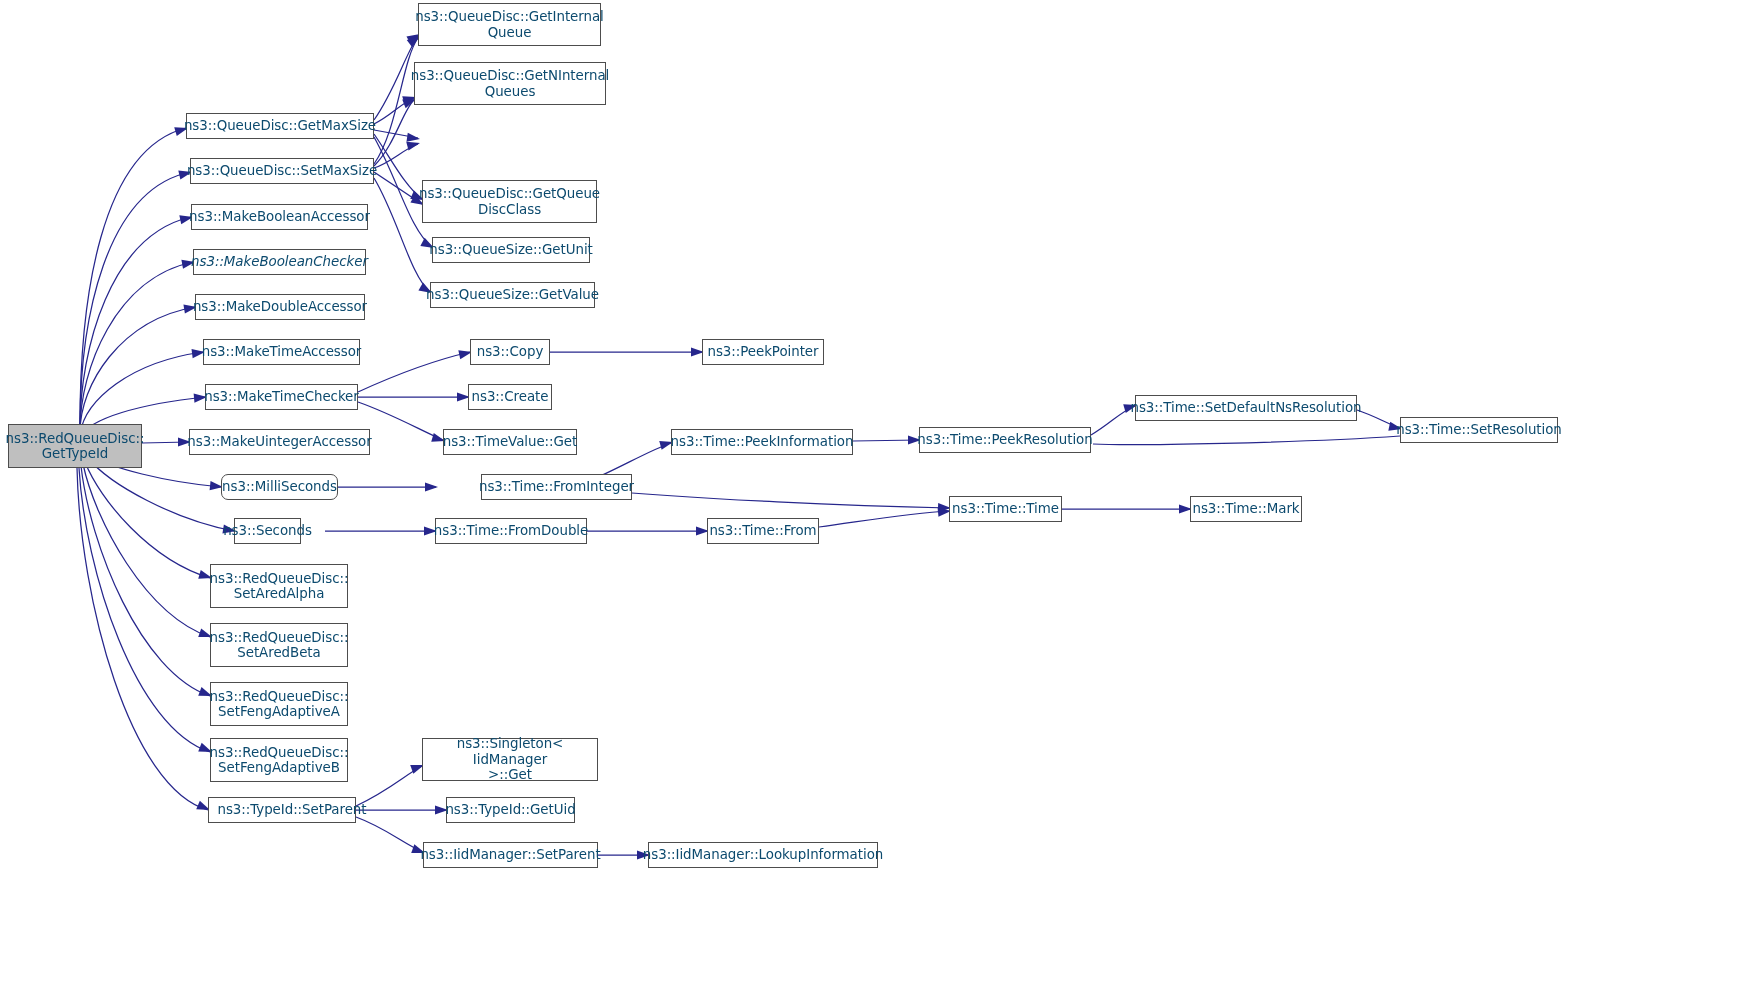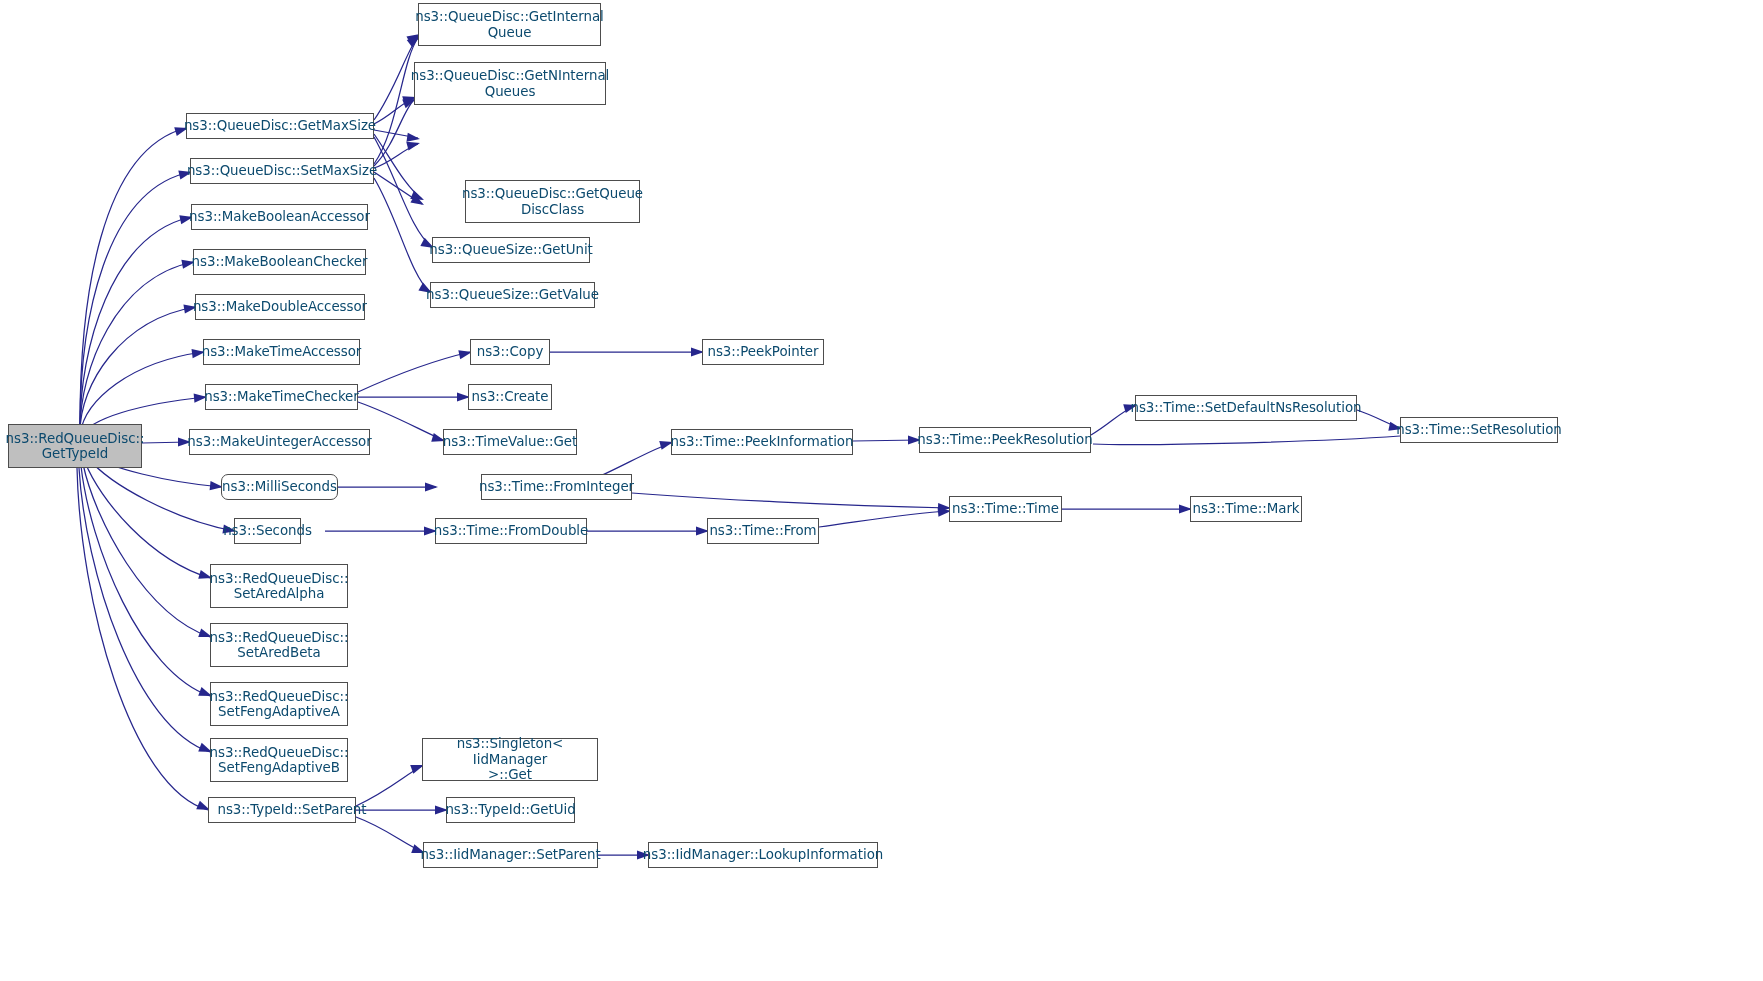--- a/index.html
+++ b/index.html
@@ -138,41 +138,41 @@
       <path d="M 356,817 C 386,828 404,844 423,852" fill="none" stroke="#26268c" stroke-width="1.25"></path>
       <polygon points="0,0 -13,-4.6 -13,4.6" fill="#26268c" transform="translate(425,853) rotate(20)"></polygon>
       <path d="M 598,855 L 648,855" fill="none" stroke="#26268c" stroke-width="1.25"></path>
       <polygon points="0,0 -13,-4.6 -13,4.6" fill="#26268c" transform="translate(650,855) rotate(0)"></polygon>
     </svg>
 <div class="node root" style="left: 8px; top: 424px; width: 134px; height: 44px;">ns3::RedQueueDisc::
 GetTypeId</div>
     <div class="node" style="left: 186px; top: 113px; width: 188px; height: 26px;">ns3::QueueDisc::GetMaxSize</div>
     <div class="node" style="left: 190px; top: 158px; width: 184px; height: 26px;">ns3::QueueDisc::SetMaxSize</div>
     <div class="node" style="left: 191px; top: 204px; width: 177px; height: 26px;">ns3::MakeBooleanAccessor</div>
-    <div class="node" style="left: 193px; top: 249px; width: 173px; height: 26px;">ns3::MakeBooleanChecker</div>
+    <div class="node" style="left: 193px; top: 249px; width: 173px; height: 26px; font-style: italic;">ns3::MakeBooleanChecker</div>
     <div class="node" style="left: 195px; top: 294px; width: 170px; height: 26px;">ns3::MakeDoubleAccessor</div>
     <div class="node" style="left: 203px; top: 339px; width: 157px; height: 26px;">ns3::MakeTimeAccessor</div>
     <div class="node" style="left: 205px; top: 384px; width: 153px; height: 26px;">ns3::MakeTimeChecker</div>
     <div class="node" style="left: 189px; top: 429px; width: 181px; height: 26px;">ns3::MakeUintegerAccessor</div>
     <div class="node" style="left: 221px; top: 474px; width: 117px; height: 26px; border-radius: 7px;">ns3::MilliSeconds</div>
     <div class="node" style="left: 234px; top: 518px; width: 67px; height: 26px;">ns3::Seconds</div>
     <div class="node" style="left: 210px; top: 564px; width: 138px; height: 44px;">ns3::RedQueueDisc::
 SetAredAlpha</div>
     <div class="node" style="left: 210px; top: 623px; width: 138px; height: 44px;">ns3::RedQueueDisc::
 SetAredBeta</div>
     <div class="node" style="left: 210px; top: 682px; width: 138px; height: 44px;">ns3::RedQueueDisc::
 SetFengAdaptiveA</div>
     <div class="node" style="left: 210px; top: 738px; width: 138px; height: 44px;">ns3::RedQueueDisc::
 SetFengAdaptiveB</div>
     <div class="node" style="left: 208px; top: 797px; width: 148px; height: 26px; padding-left: 24px;">ns3::TypeId::SetParent</div>
     <div class="node" style="left: 418px; top: 3px; width: 183px; height: 43px;">ns3::QueueDisc::GetInternal
 Queue</div>
     <div class="node" style="left: 414px; top: 62px; width: 192px; height: 43px;">ns3::QueueDisc::GetNInternal
 Queues</div>
-    <div class="node" style="left: 422px; top: 180px; width: 175px; height: 43px; margin-left: 43px;">ns3::QueueDisc::GetQueue
+    <div class="node" style="left: 422px; top: 180px; width: 175px; height: 43px;">ns3::QueueDisc::GetQueue
 DiscClass</div>
     <div class="node" style="left: 432px; top: 237px; width: 158px; height: 26px;">ns3::QueueSize::GetUnit</div>
     <div class="node" style="left: 430px; top: 282px; width: 165px; height: 26px;">ns3::QueueSize::GetValue</div>
     <div class="node" style="left: 470px; top: 339px; width: 80px; height: 26px;">ns3::Copy</div>
     <div class="node" style="left: 468px; top: 384px; width: 84px; height: 26px;">ns3::Create</div>
     <div class="node" style="left: 443px; top: 429px; width: 134px; height: 26px;">ns3::TimeValue::Get</div>
     <div class="node" style="left: 436px; top: 474px; width: 151px; height: 26px; margin-left: 45px;">ns3::Time::FromInteger</div>
     <div class="node" style="left: 435px; top: 518px; width: 152px; height: 26px;">ns3::Time::FromDouble</div>
     <div class="node" style="left: 422px; top: 738px; width: 176px; height: 43px;">ns3::Singleton&lt; IidManager
 &gt;::Get</div>

